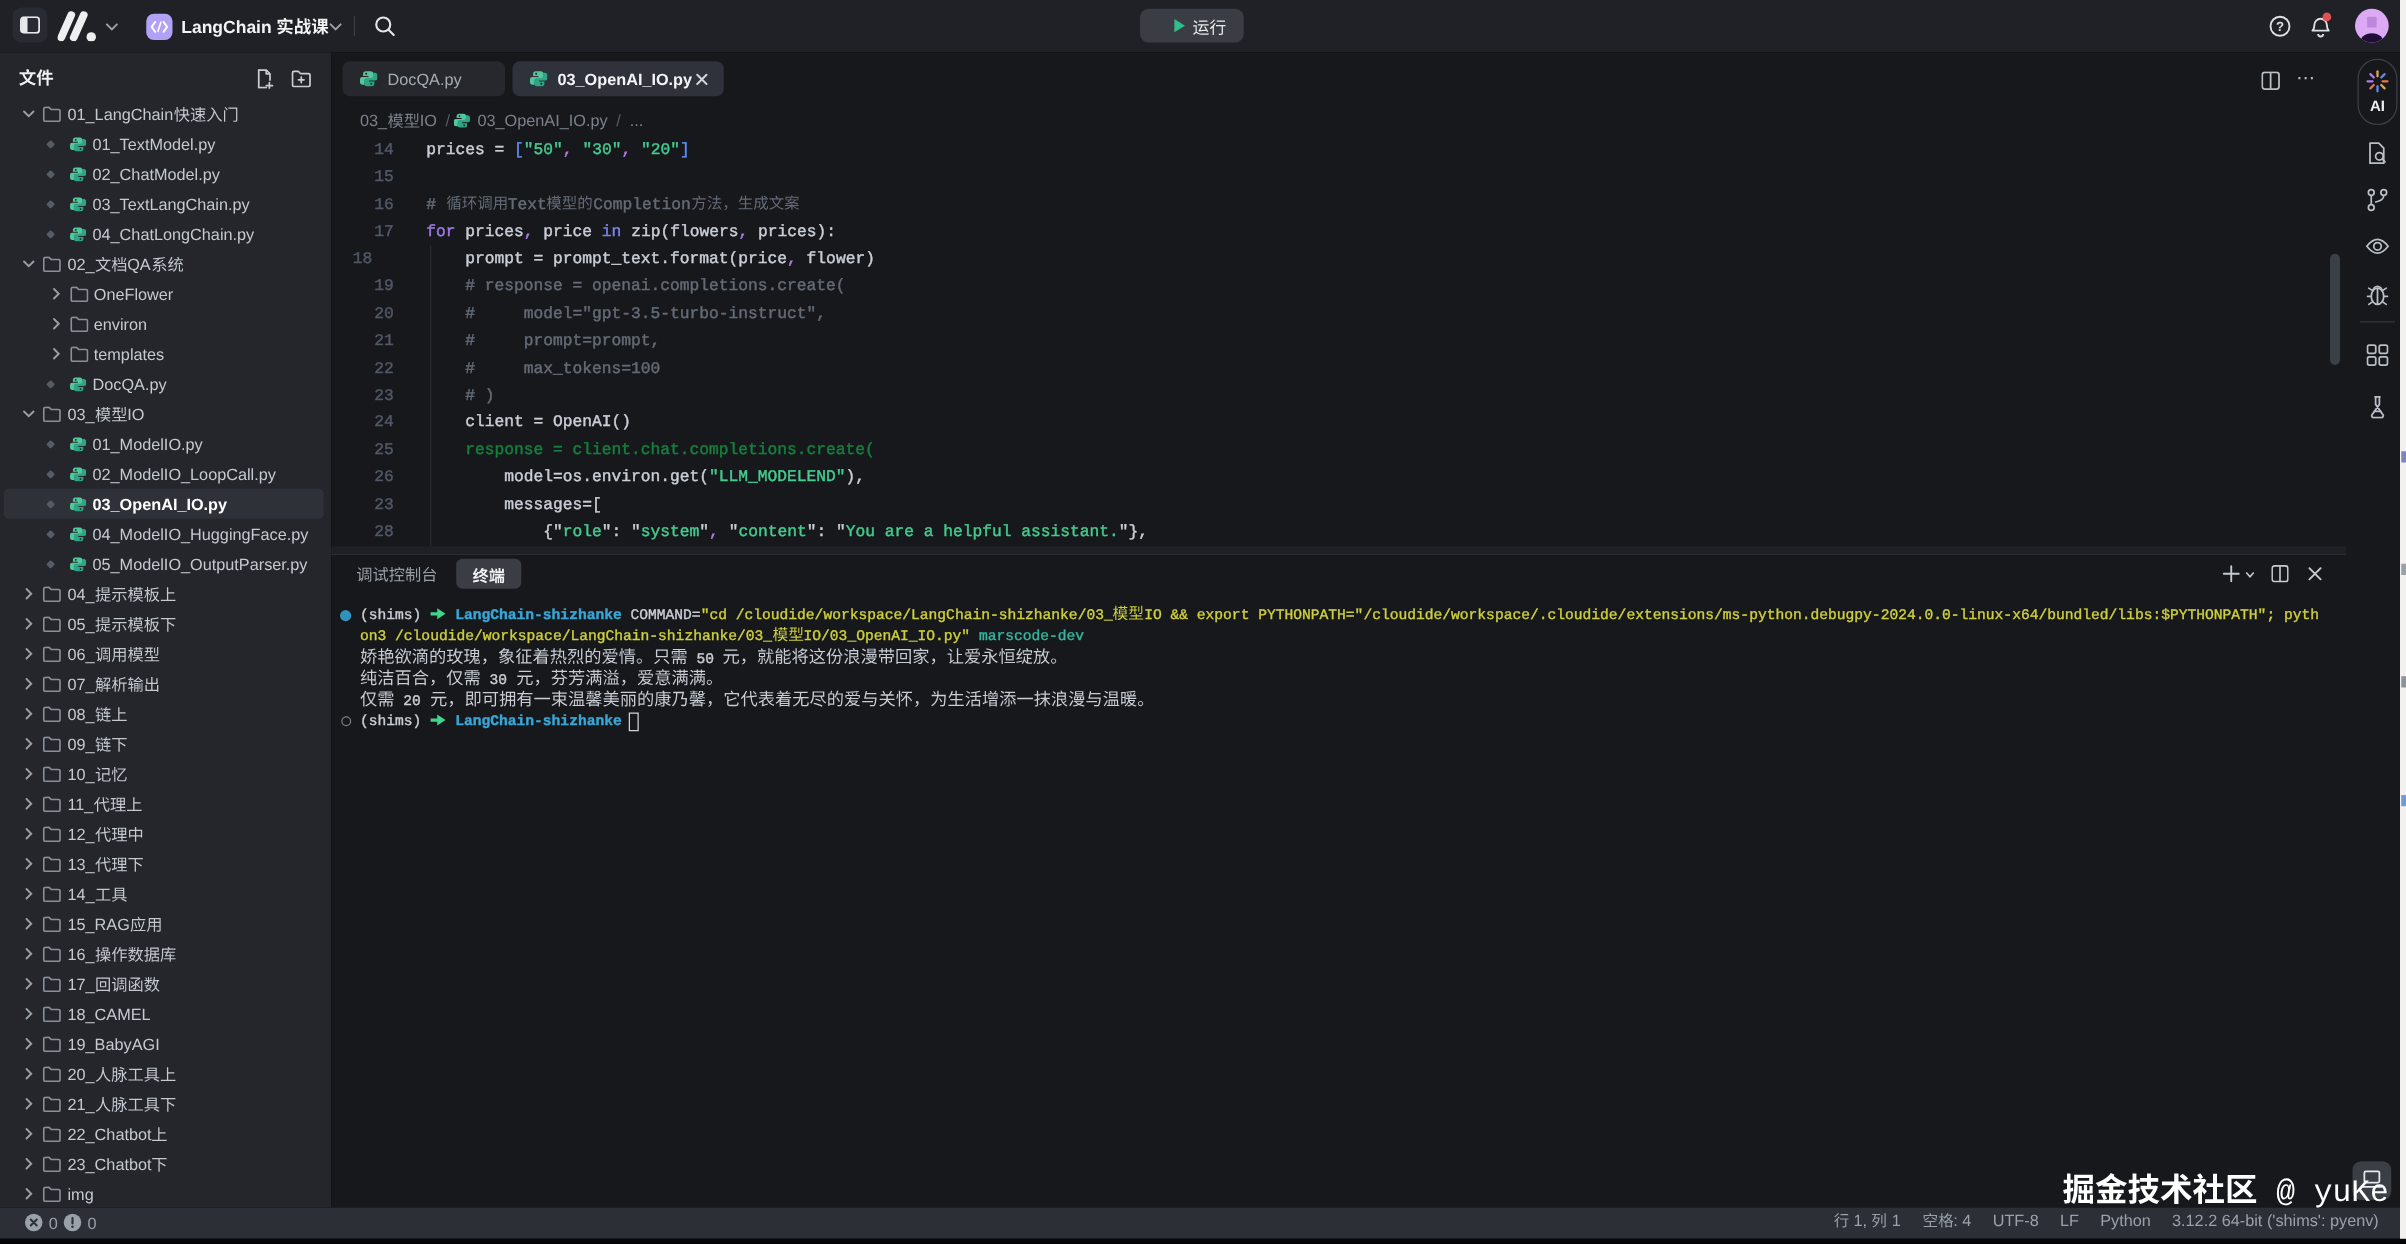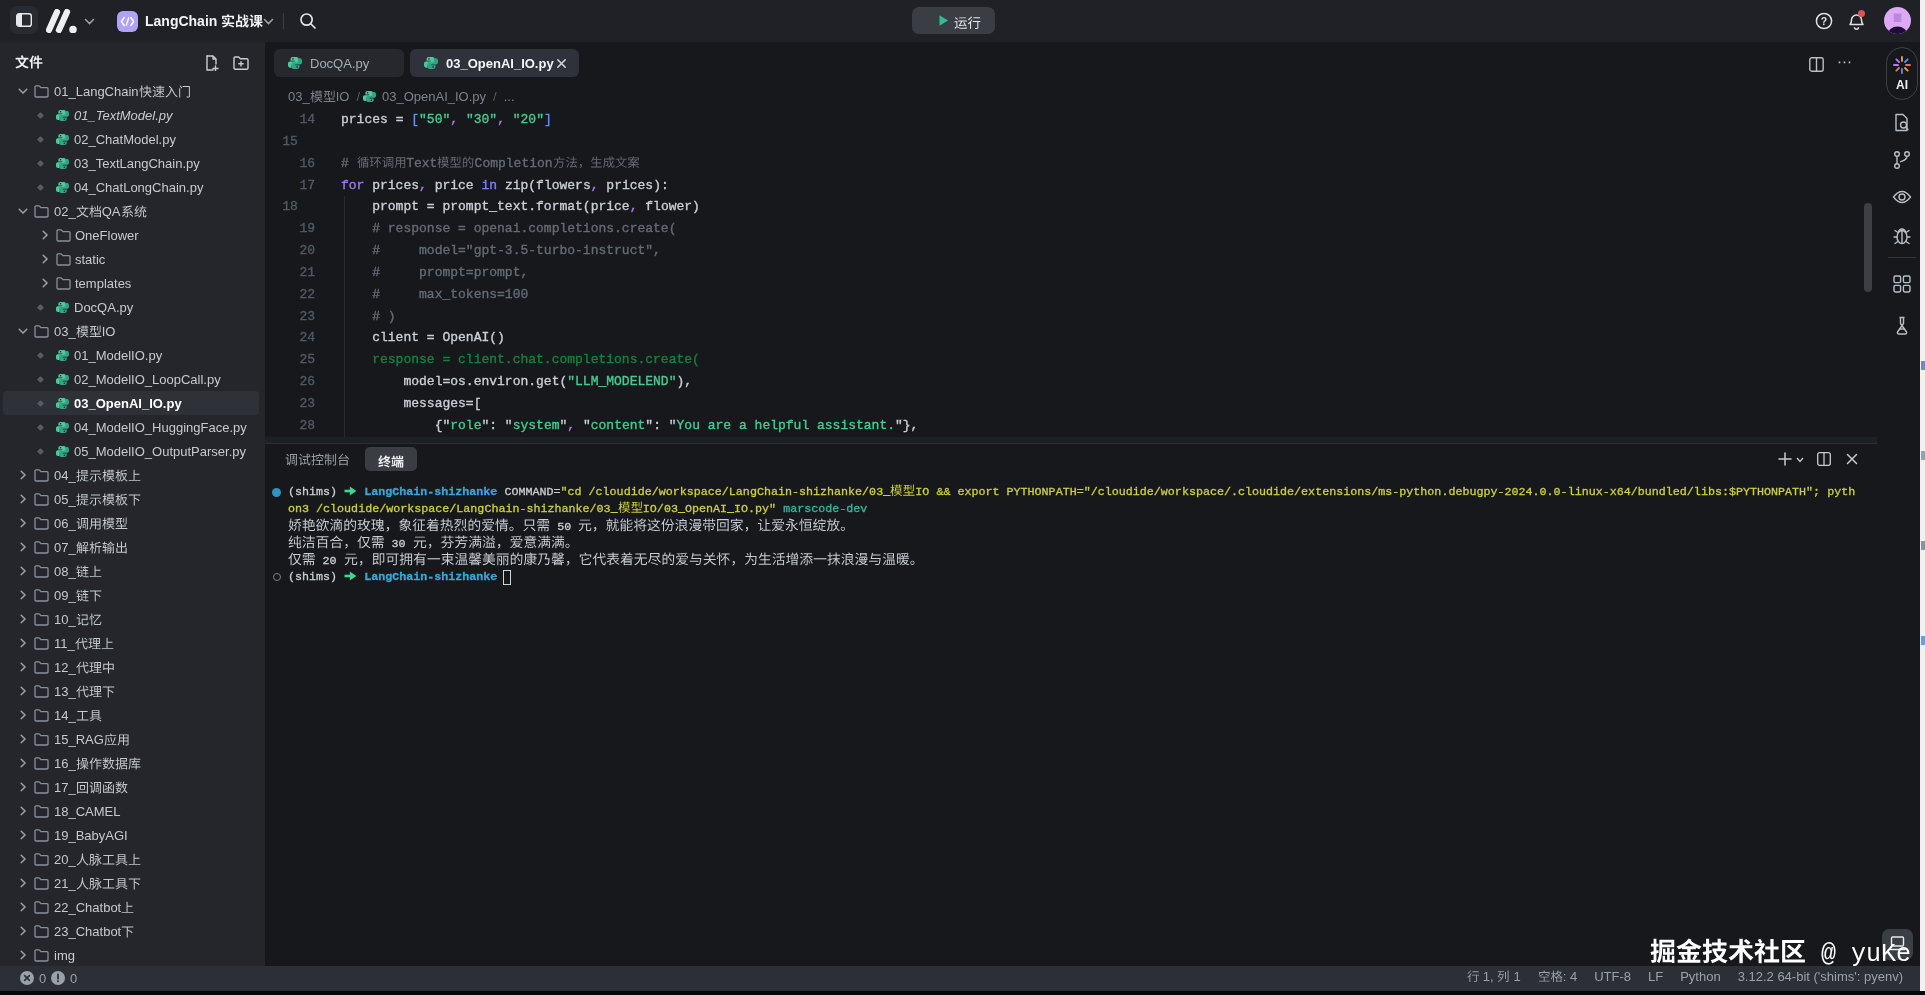--- a/index.html
+++ b/index.html
@@ -251,21 +251,21 @@
     </svg><svg class="cj" style="width:13.0px;height:13.0px;vertical-align:-1.6px" viewBox="0 -880 1000 1000">
       <use href="#r95e8" x="0"></use>
     </svg></div>
 <div class="abs" style="left:38px;top:113px;width:5px;height:5px;background:#565c66;border-radius:1px;transform:rotate(45deg)"></div>
 <svg class="ic" style="left:56px;top:109px" width="13" height="13" viewBox="0 0 13 13">
     <path d="M6.3 1 h-2 a2 2 0 0 0-2 2 v1.4 h4 v0.8 h-4.6 a1.7 1.7 0 0 0-1.7 1.7 v2 a2 2 0 0 0 2 2 h1.3 v-1.9 a2 2 0 0 1 2-2 h3 a1.6 1.6 0 0 0 1.6-1.6 v-2.4 a2 2 0 0 0-2-2 z" fill="#52c79a"></path>
     <path d="M6.7 12 h2 a2 2 0 0 0 2-2 v-1.4 h-4 v-0.8 h4.6 a1.7 1.7 0 0 0 1.7-1.7 v-2 a2 2 0 0 0-2-2 h-1.3 v1.9 a2 2 0 0 1-2 2 h-3 a1.6 1.6 0 0 0-1.6 1.6 v2.4 a2 2 0 0 0 2 2 z" fill="#2fa586"></path>
     <circle cx="4.6" cy="2.8" r="0.7" fill="#16181c"></circle>
     <circle cx="8.4" cy="10.2" r="0.7" fill="#16181c"></circle>
   </svg>
-<div class="row" style="top:103px;left:74px;font-style:italic;">01_TextModel.py</div>
+<div class="row" style="top:103px;left:74px;">01_TextModel.py</div>
 <div class="abs" style="left:38px;top:137px;width:5px;height:5px;background:#565c66;border-radius:1px;transform:rotate(45deg)"></div>
 <svg class="ic" style="left:56px;top:133px" width="13" height="13" viewBox="0 0 13 13">
     <path d="M6.3 1 h-2 a2 2 0 0 0-2 2 v1.4 h4 v0.8 h-4.6 a1.7 1.7 0 0 0-1.7 1.7 v2 a2 2 0 0 0 2 2 h1.3 v-1.9 a2 2 0 0 1 2-2 h3 a1.6 1.6 0 0 0 1.6-1.6 v-2.4 a2 2 0 0 0-2-2 z" fill="#52c79a"></path>
     <path d="M6.7 12 h2 a2 2 0 0 0 2-2 v-1.4 h-4 v-0.8 h4.6 a1.7 1.7 0 0 0 1.7-1.7 v-2 a2 2 0 0 0-2-2 h-1.3 v1.9 a2 2 0 0 1-2 2 h-3 a1.6 1.6 0 0 0-1.6 1.6 v2.4 a2 2 0 0 0 2 2 z" fill="#2fa586"></path>
     <circle cx="4.6" cy="2.8" r="0.7" fill="#16181c"></circle>
     <circle cx="8.4" cy="10.2" r="0.7" fill="#16181c"></circle>
   </svg>
 <div class="row" style="top:127px;left:74px;">02_ChatModel.py</div>
 <div class="abs" style="left:38px;top:161px;width:5px;height:5px;background:#565c66;border-radius:1px;transform:rotate(45deg)"></div>
 <svg class="ic" style="left:56px;top:157px" width="13" height="13" viewBox="0 0 13 13">
@@ -304,21 +304,21 @@
 <svg class="ic" style="left:56px;top:229px" width="15" height="13" viewBox="0 0 15 13">
     <path d="M1 2 a1.1 1.1 0 0 1 1.1-1.1 h3.2 l1.6 1.7 h6 a1.1 1.1 0 0 1 1.1 1.1 v7.2 a1.1 1.1 0 0 1-1.1 1.1 h-10.8 a1.1 1.1 0 0 1-1.1-1.1 z" stroke="#8a9099" stroke-width="1.3" fill="none" stroke-linejoin="round"></path>
   </svg>
 <div class="row" style="top:223px;left:75px">OneFlower</div>
 <svg class="ic" style="left:42px;top:254px" width="7" height="10" viewBox="0 0 7 10">
     <path d="M1.2 1.2 L5 5 L1.2 8.8" stroke="#9aa0a8" stroke-width="1.5" fill="none" stroke-linecap="round"></path>
   </svg>
 <svg class="ic" style="left:56px;top:253px" width="15" height="13" viewBox="0 0 15 13">
     <path d="M1 2 a1.1 1.1 0 0 1 1.1-1.1 h3.2 l1.6 1.7 h6 a1.1 1.1 0 0 1 1.1 1.1 v7.2 a1.1 1.1 0 0 1-1.1 1.1 h-10.8 a1.1 1.1 0 0 1-1.1-1.1 z" stroke="#8a9099" stroke-width="1.3" fill="none" stroke-linejoin="round"></path>
   </svg>
-<div class="row" style="top:247px;left:75px">static</div>
+<div class="row" style="top:247px;left:75px">environ</div>
 <svg class="ic" style="left:42px;top:278px" width="7" height="10" viewBox="0 0 7 10">
     <path d="M1.2 1.2 L5 5 L1.2 8.8" stroke="#9aa0a8" stroke-width="1.5" fill="none" stroke-linecap="round"></path>
   </svg>
 <svg class="ic" style="left:56px;top:277px" width="15" height="13" viewBox="0 0 15 13">
     <path d="M1 2 a1.1 1.1 0 0 1 1.1-1.1 h3.2 l1.6 1.7 h6 a1.1 1.1 0 0 1 1.1 1.1 v7.2 a1.1 1.1 0 0 1-1.1 1.1 h-10.8 a1.1 1.1 0 0 1-1.1-1.1 z" stroke="#8a9099" stroke-width="1.3" fill="none" stroke-linejoin="round"></path>
   </svg>
 <div class="row" style="top:271px;left:75px">templates</div>
 <div class="abs" style="left:38px;top:305px;width:5px;height:5px;background:#565c66;border-radius:1px;transform:rotate(45deg)"></div>
 <svg class="ic" style="left:56px;top:301px" width="13" height="13" viewBox="0 0 13 13">
     <path d="M6.3 1 h-2 a2 2 0 0 0-2 2 v1.4 h4 v0.8 h-4.6 a1.7 1.7 0 0 0-1.7 1.7 v2 a2 2 0 0 0 2 2 h1.3 v-1.9 a2 2 0 0 1 2-2 h3 a1.6 1.6 0 0 0 1.6-1.6 v-2.4 a2 2 0 0 0-2-2 z" fill="#52c79a"></path>
@@ -683,21 +683,21 @@
     </svg>IO<span style="margin:0 7px;color:#565c65">/</span></div>
 <svg class="ic" style="left:363px;top:90px" width="13" height="13" viewBox="0 0 13 13">
     <path d="M6.3 1 h-2 a2 2 0 0 0-2 2 v1.4 h4 v0.8 h-4.6 a1.7 1.7 0 0 0-1.7 1.7 v2 a2 2 0 0 0 2 2 h1.3 v-1.9 a2 2 0 0 1 2-2 h3 a1.6 1.6 0 0 0 1.6-1.6 v-2.4 a2 2 0 0 0-2-2 z" fill="#52c79a"></path>
     <path d="M6.7 12 h2 a2 2 0 0 0 2-2 v-1.4 h-4 v-0.8 h4.6 a1.7 1.7 0 0 0 1.7-1.7 v-2 a2 2 0 0 0-2-2 h-1.3 v1.9 a2 2 0 0 1-2 2 h-3 a1.6 1.6 0 0 0-1.6 1.6 v2.4 a2 2 0 0 0 2 2 z" fill="#2fa586"></path>
     <circle cx="4.6" cy="2.8" r="0.7" fill="#16181c"></circle>
     <circle cx="8.4" cy="10.2" r="0.7" fill="#16181c"></circle>
   </svg>
 <div class="abs" style="left:382px;top:89px;font-size:13px;color:#7b828b;white-space:nowrap">03_OpenAI_IO.py<span style="margin:0 7px;color:#565c65">/</span>...</div>
 <div class="cl" style="left:265px;top:109px;width:50px;text-align:right;color:#515866">14</div>
 <div class="cl" style="left:341px;top:109px"><span style="color:#c9ced6">prices</span> <span style="color:#c9ced6">=</span> <span style="color:#5d8df8">[</span><span style="color:#45cb8f">"50"</span><span style="color:#ad7be0">,</span> <span style="color:#45cb8f">"30"</span><span style="color:#ad7be0">,</span> <span style="color:#45cb8f">"20"</span><span style="color:#5d8df8">]</span></div>
-<div class="cl" style="left:265px;top:131px;width:50px;text-align:center;color:#515866">15</div>
+<div class="cl" style="left:265px;top:131px;width:50px;text-align:right;color:#515866">15</div>
 <div class="cl" style="left:341px;top:131px"></div>
 <div class="cl" style="left:265px;top:153px;width:50px;text-align:right;color:#515866">16</div>
 <div class="cl" style="left:341px;top:153px"><span style="color:#646b76"># <svg class="cj" style="width:49.6px;height:12.4px;vertical-align:-1.5px" viewBox="0 -880 4000 1000">
         <use href="#r5faa" x="0"></use>
         <use href="#r73af" x="1000"></use>
         <use href="#r8c03" x="2000"></use>
         <use href="#r7528" x="3000"></use>
       </svg>Text<svg class="cj" style="width:37.2px;height:12.4px;vertical-align:-1.5px" viewBox="0 -880 3000 1000">
         <use href="#r6a21" x="0"></use>
         <use href="#r578b" x="1000"></use>

